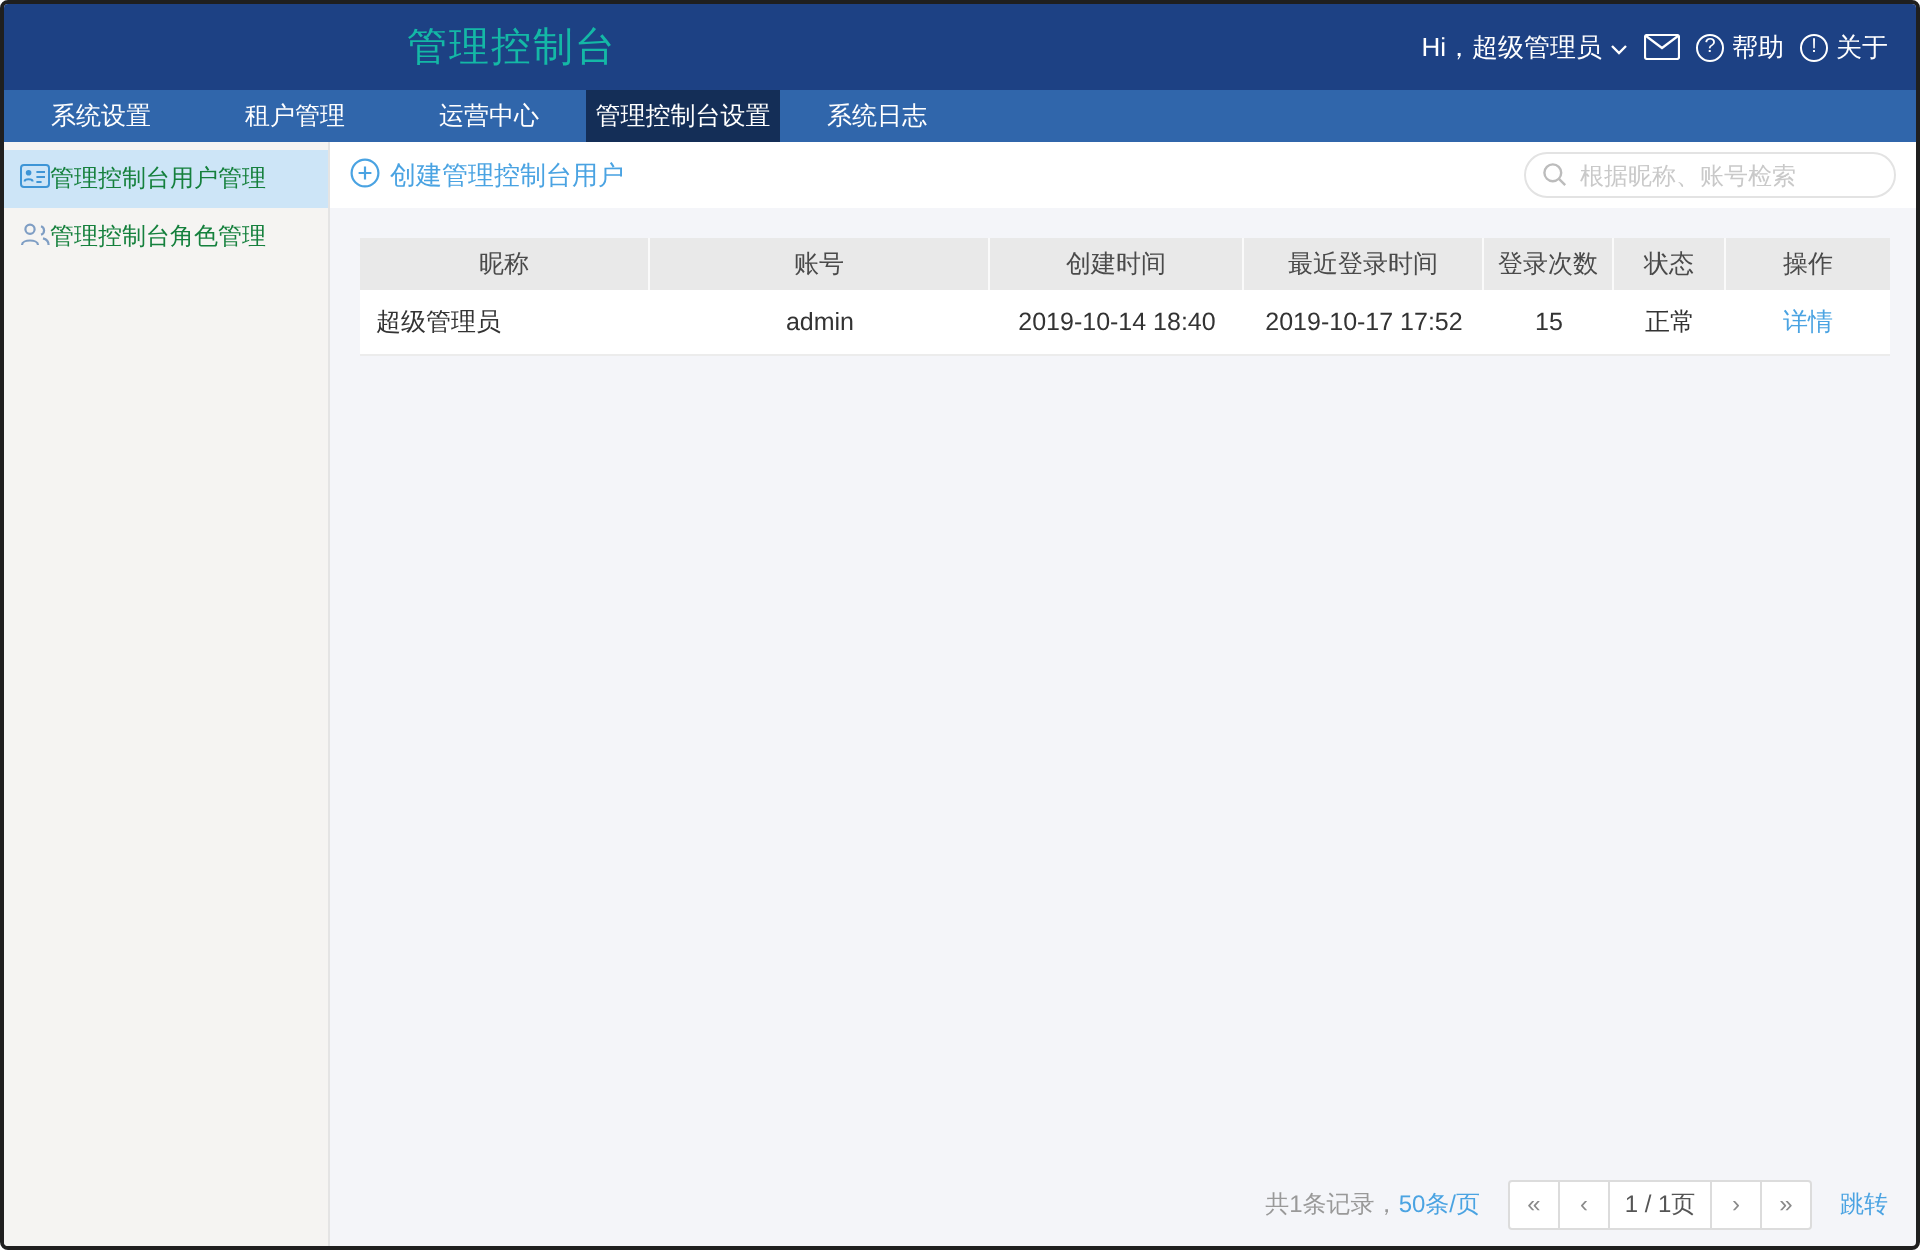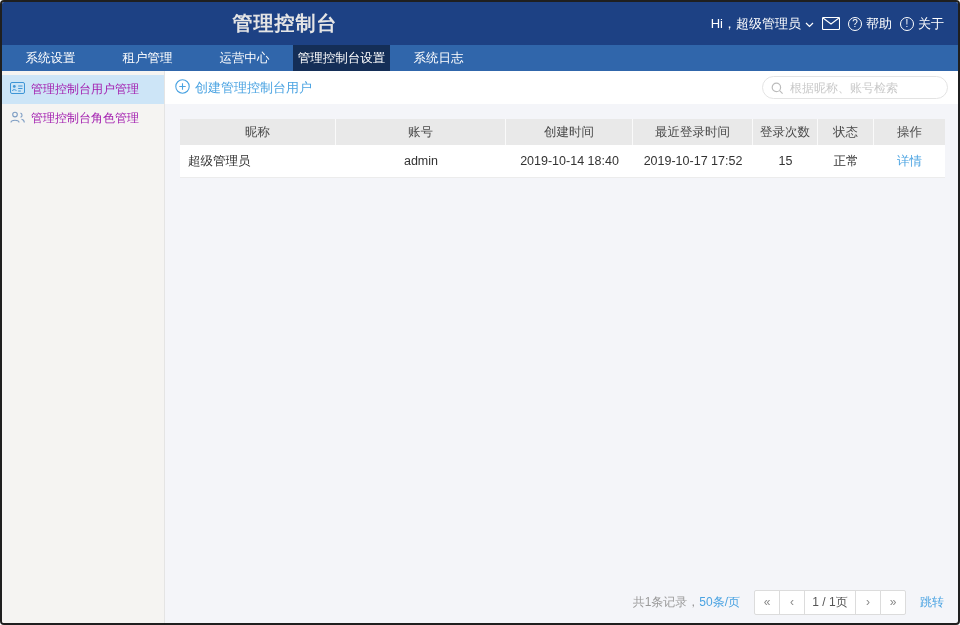--- a/index.html
+++ b/index.html
@@ -2,39 +2,39 @@
 <html><head>
 <meta charset="utf-8">
 <style>
   * { margin:0; padding:0; box-sizing:border-box; }
   body { background:#ffffff; font-family:"Liberation Sans","DejaVu Sans",sans-serif; }
   .page { position:relative; width:960px; height:625px; border:2px solid #1f1f1f; border-radius:4px;
           background:#f4f5f9; overflow:hidden; display:flex; flex-direction:column; }
 
   
   .topbar { height:43px; background:#1d4184; position:relative; display:flex; align-items:center; flex-shrink:0; }
-  .topbar-title { position:absolute; left:283px; transform:translateX(-50%); color:#e5e5e5; font-size:20px;
-                  font-weight:bold; letter-spacing:1px; white-space:nowrap; }
+  .topbar-title { position:absolute; left:254px; transform:translateX(-50%); color:#14b8a6; font-size:20px;
+                  font-weight:normal; letter-spacing:1px; white-space:nowrap; }
   .topbar-right { margin-left:auto; display:flex; align-items:center; gap:8px; padding-right:14px;
                   color:#fff; font-size:13px; }
   .user-menu { display:flex; align-items:center; gap:4px; cursor:pointer; white-space:nowrap; }
   .hicon { display:flex; align-items:center; gap:4px; cursor:pointer; }
   .circle-glyph { width:14px; height:14px; border:1px solid #fff; border-radius:50%; display:inline-flex;
                   align-items:center; justify-content:center; font-size:10px; line-height:1; }
 
   
   .tabbar { height:26px; background:#3066ab; display:flex; flex-shrink:0; }
   .tab { width:97px; text-align:center; line-height:26px; color:#fff; font-size:12.5px; cursor:pointer; white-space:nowrap; }
   .tab.active { background:#142e57; }
 
   
   .body-row { flex:1; display:flex; min-height:0; }
   .sidebar { width:163px; background:#f5f4f2; border-right:1px solid #e4e4e4; padding-top:4px; flex-shrink:0; }
-  .side-item { height:29px; display:flex; align-items:center; gap:6px; padding-left:8px; font-size:12px;
-               color:#a21caf; cursor:pointer; white-space:nowrap; }
+  .side-item { height:29px; display:flex; align-items:center; gap:0; padding-left:8px; font-size:12px;
+               color:#15803d; cursor:pointer; white-space:nowrap; }
   .side-item.active { background:#cde5f7; }
   .side-item svg { flex-shrink:0; }
 
   .main { flex:1; display:flex; flex-direction:column; min-width:0; }
   .toolbar { height:33px; background:#fff; display:flex; align-items:center; justify-content:space-between;
              padding:0 10px; flex-shrink:0; }
   .create-btn { display:flex; align-items:center; gap:5px; color:#4aa3e2; font-size:13px; cursor:pointer;
                 background:none; border:none; font-family:inherit; }
   .search-box { position:relative; }
   .search-box input { width:186px; height:23px; border:1px solid #e3e3e3; border-radius:12px;
@@ -45,21 +45,21 @@
 
   
   .content { flex:1; padding:15px 13px 0 15px; }
   .thead { display:flex; }
   .th { background:#e9e9e9; color:#4a4a4a; font-size:12.5px; height:26px; display:flex; align-items:center;
         justify-content:center; border-right:1px solid #fafafa; }
   .th:last-child { border-right:none; }
   .trow { display:flex; background:#fff; border-bottom:1px solid #ececec; }
   .td { height:32px; display:flex; align-items:center; justify-content:center; font-size:12.5px; color:#333; }
   .td.left { justify-content:flex-start; padding-left:8px; }
-  .c1 { width:156px; } .c2 { width:170px; } .c3 { width:127px; } .c4 { width:120px; }
+  .c1 { width:145px; } .c2 { width:170px; } .c3 { width:127px; } .c4 { width:120px; }
   .c5 { width:65px; }  .c6 { width:56px; }  .c7 { flex:1; }
   .link { color:#4aa3e2; cursor:pointer; }
 
   
   .pagination { height:42px; display:flex; align-items:center; justify-content:flex-end; padding-right:14px;
                 gap:14px; font-size:12px; color:#999; flex-shrink:0; }
   .pg-total { display:flex; align-items:center; }
   .pg-size { color:#4aa3e2; cursor:pointer; }
   .pg-group { display:flex; }
   .pg-btn { min-width:26px; height:25px; background:#fff; border:1px solid #dcdcdc; display:flex;

